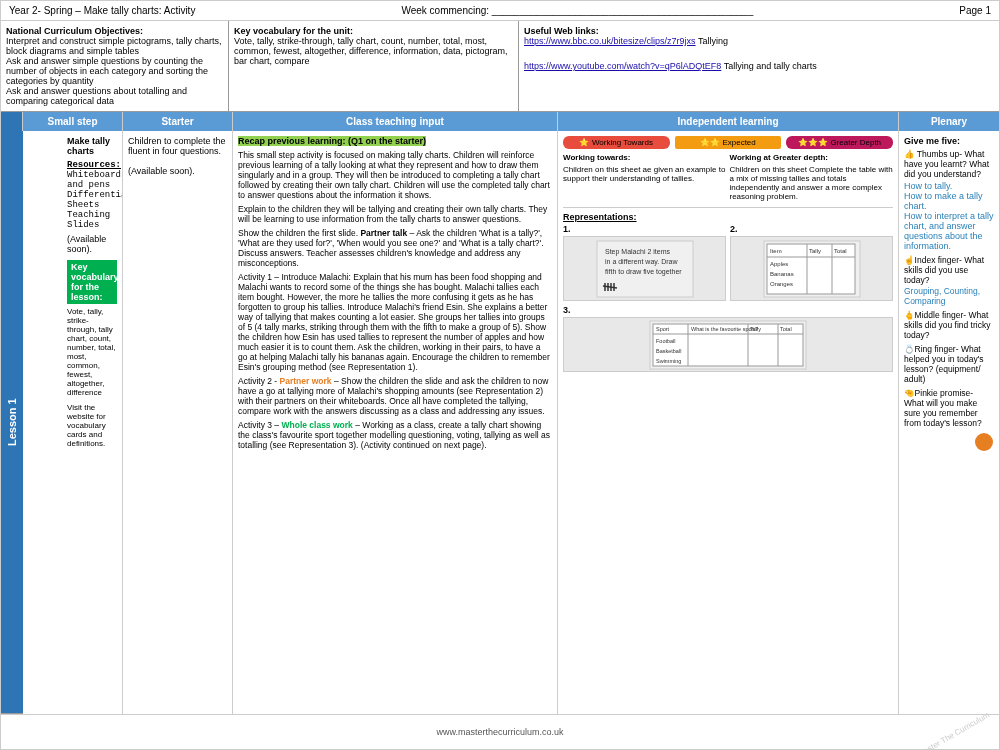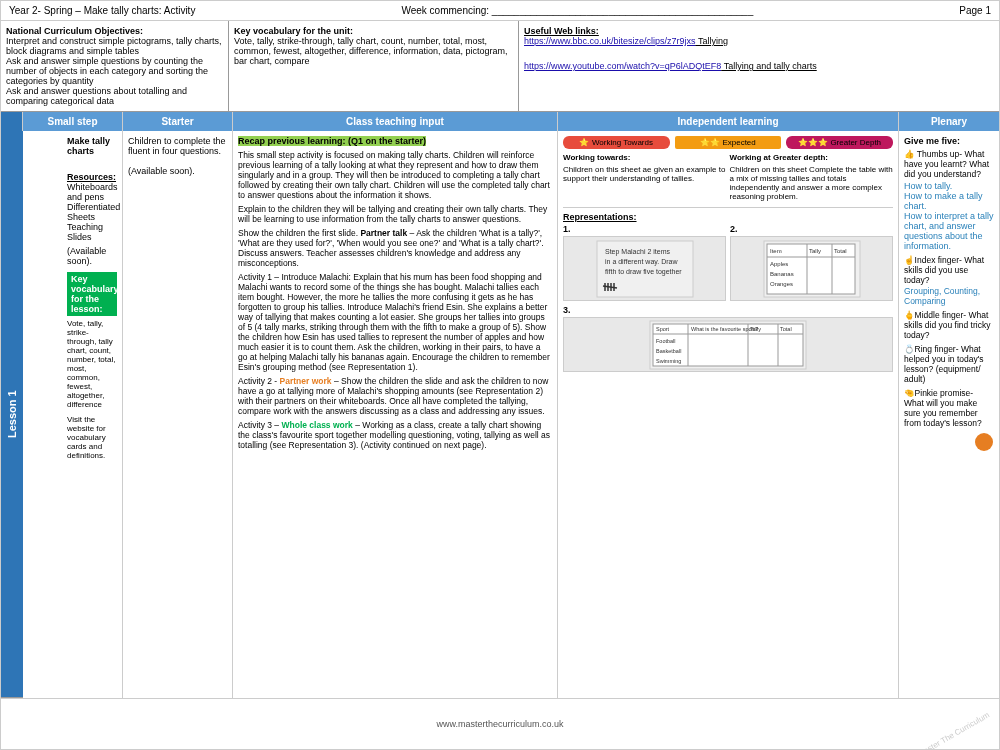--- a/index.html
+++ b/index.html
@@ -40,21 +40,20 @@
     .top-info-vocab {
       width: 290px;
       border-right: 1px solid #999;
       padding: 5px;
       font-size: 9px;
     }
     .top-info-web {
       flex: 1;
       padding: 5px;
       font-size: 9px;
-      text-decoration: underline;
     }
     .top-info-web a {
       color: #1a0dab;
       text-decoration: underline;
       font-size: 9px;
     }
     .table-header-row {
       display: flex;
       background: #5b9bd5;
       color: white;
@@ -198,21 +197,21 @@
       border: 1px solid #ccc;
       display: flex;
       align-items: center;
       justify-content: center;
       font-size: 8px;
       color: #555;
       margin-top: 2px;
     }
     .footer {
       text-align: center;
-      padding: 20px;
+      padding: 12px;
       font-size: 9px;
       border-top: 1px solid #ccc;
       color: #555;
     }
     .watermark {
       position: absolute;
       bottom: 10px;
       right: 5px;
       font-size: 8px;
       color: #ccc;
@@ -285,21 +284,21 @@
   </div>
 
   <div class="row-with-lesson">
 
     <div class="lesson-label-col">
       <span>Lesson 1</span>
     </div>
 
     <div class="cell cell-small-step">
       <div class="bold">Make tally charts</div>
-      <div style="margin-top:16px;">
+      <div style="margin-top:4px;font-family:Liberation Mono, monospace;">
         <span class="underline bold">Resources:</span><br>
         <span>Whiteboards and pens</span><br>
         <span>Differentiated Sheets</span><br>
         <span>Teaching Slides</span>
       </div>
       <div style="margin-top:4px;">(Available soon).</div>
       <div style="margin-top:6px;">
         <div class="key-vocab-box">Key vocabulary for the lesson:</div>
         <div style="margin-top:2px; font-size:8px;">Vote, tally, strike-through, tally chart, count, number, total, most, common, fewest, altogether, difference</div>
       </div>

